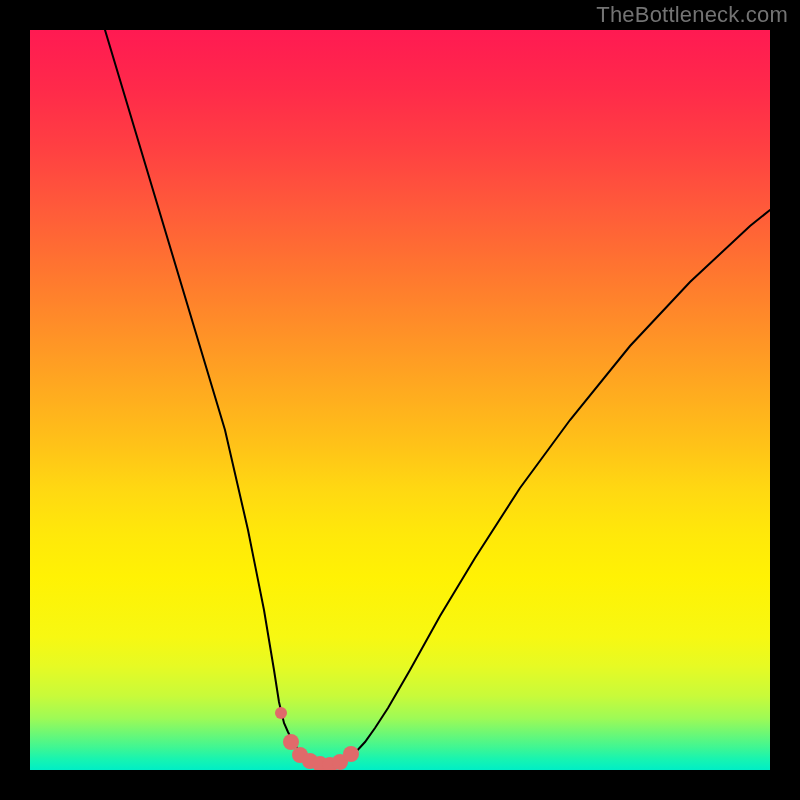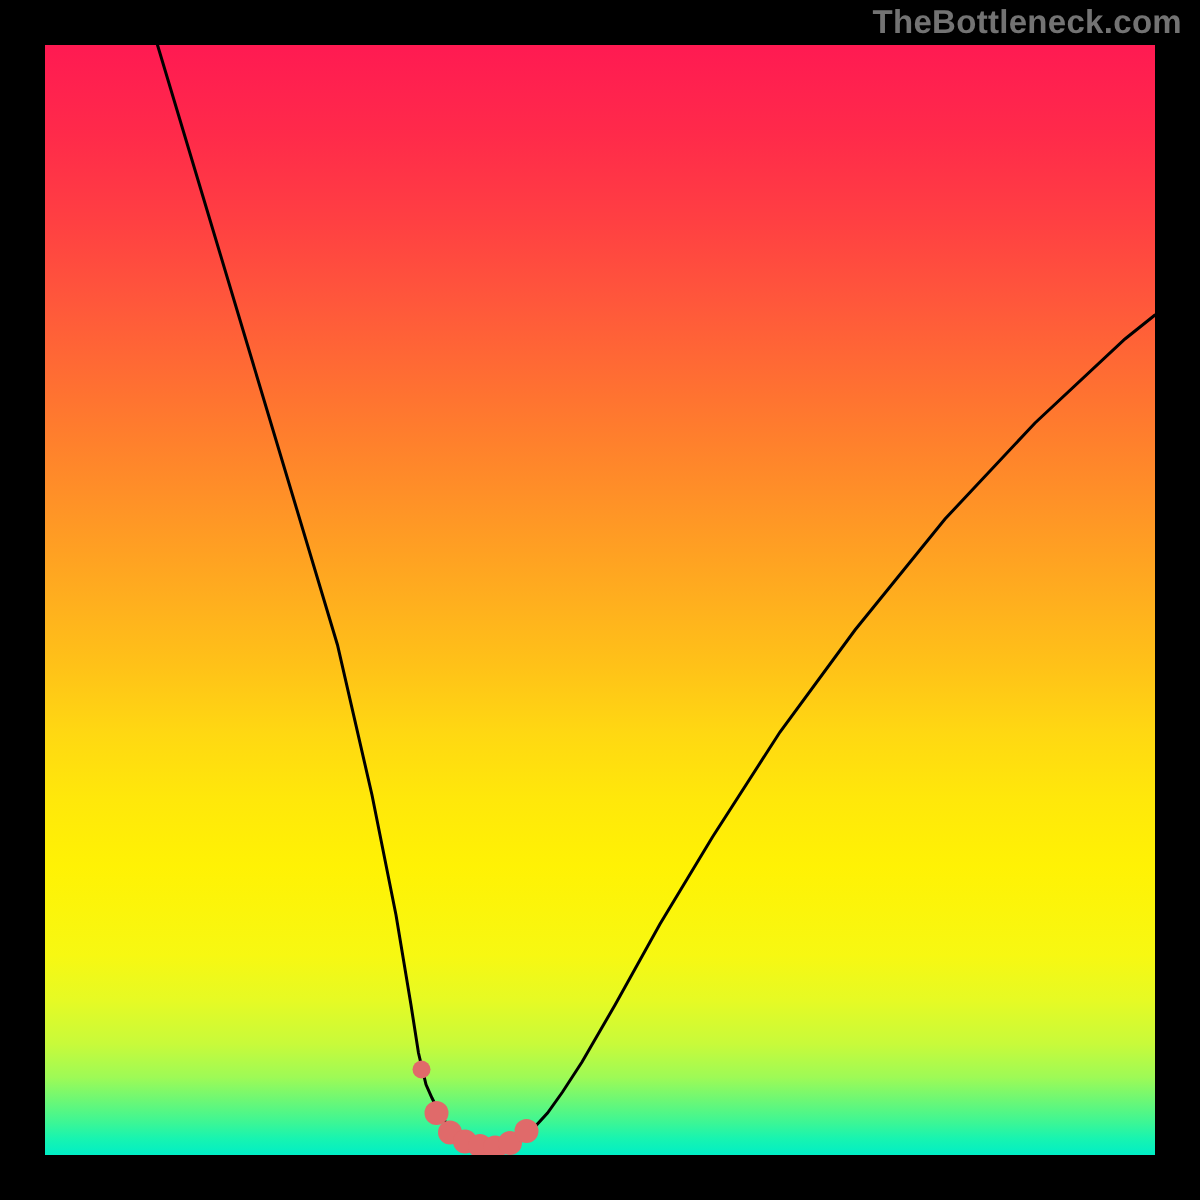--- a/index.html
+++ b/index.html
@@ -16,21 +16,21 @@
     height: 800px;
     background: #000;
     box-sizing: border-box;
   }
   .watermark {
     position: absolute;
     top: 2px;
     right: 12px;
     color: #737373;
     font-size: 22px;
-    font-weight: 700;
+    font-weight: 400;
     letter-spacing: 0.2px;
     z-index: 10;
   }
   .plot {
     position: absolute;
     left: 30px;
     top: 30px;
     width: 740px;
     height: 740px;
     overflow: hidden;

